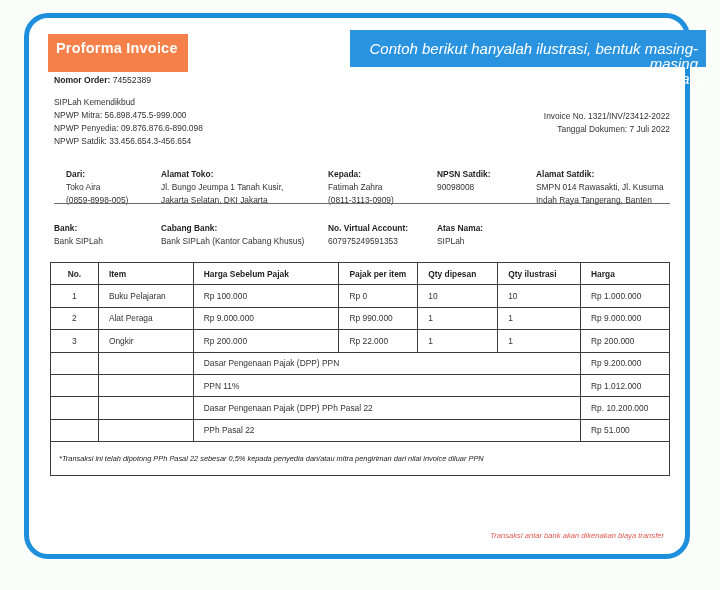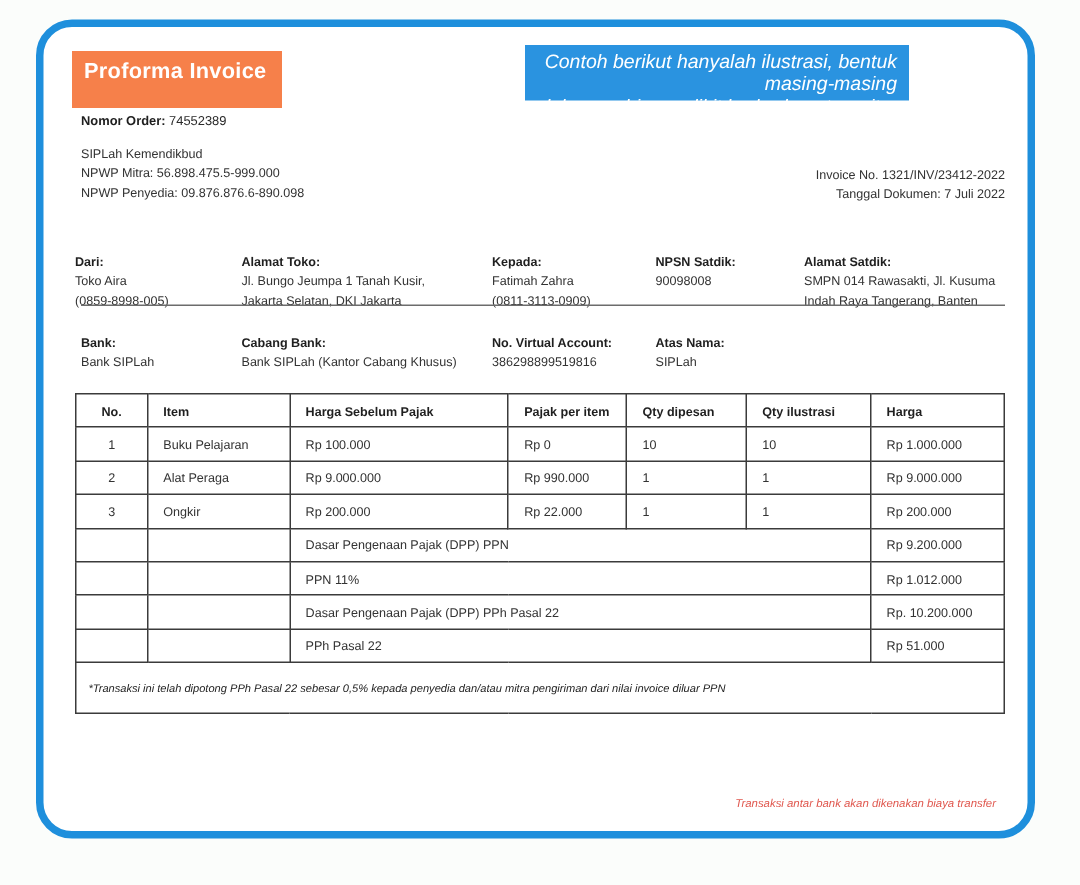--- a/index.html
+++ b/index.html
@@ -14,23 +14,23 @@
     position: absolute; left: 24px; top: 13px; width: 666px; height: 546px;
     border: 5px solid #1e8fdc; border-radius: 24px; background: #fff;
     box-sizing: border-box;
   }
   .title-badge {
     position: absolute; left: 48px; top: 34px; width: 140px; height: 38px;
     background: #f6804a; color: #fff; font-weight: bold; font-size: 14.5px;
     line-height: 28px; padding-left: 8px; box-sizing: border-box; letter-spacing: 0.2px;
   }
   .note-banner {
-    position: absolute; left: 350px; top: 30px; width: 256px; height: 37px;
-    background: #2a93e0; color: #fff; font-style: italic; font-size: 13px;
-    text-align: right; padding: 3px 8px 0 0; box-sizing: border-box; line-height: 15px;
+    position: absolute; left: 350px; top: 30px; width: 356px; height: 37px;
+    background: #2a93e0; color: #fff; font-style: italic; font-size: 15px;
+    text-align: right; padding: 11px 8px 0 0; box-sizing: border-box; line-height: 15px;
   }
   .abs { position: absolute; white-space: nowrap; }
   .sm { font-size: 8.4px; color: #333; line-height: 13px; }
   .b { font-weight: bold; color: #1f1f1f; margin-top: 12px; }
   .order { left: 54px; top: 75px; font-size: 8.6px; }
   .meta-left { left: 54px; top: 96px; }
   .meta-right { right: 50px; top: 110px; text-align: right; }
   .info { top: 156px; }
   .hr { position: absolute; left: 54px; width: 616px; height: 1px; background: #6c6c6c; top: 203px; }
   .bank { top: 210px; }
@@ -66,28 +66,29 @@
 </div>
 
 <div class="abs order">
   <span class="b">Nomor Order:</span><span> 74552389</span>
 </div>
 
 <div class="abs sm meta-left">
   <div>SIPLah Kemendikbud</div>
   <div>NPWP Mitra: 56.898.475.5-999.000</div>
   <div>NPWP Penyedia: 09.876.876.6-890.098</div>
+  <div>NPWP Satdik: 33.456.654.3-456.654</div>
 </div>
 
 <div class="abs sm meta-right">
   <div>Invoice No. 1321/INV/23412-2022</div>
   <div>Tanggal Dokumen: 7 Juli 2022</div>
 </div>
 
-<div class="abs sm info" style="left:50px">
+<div class="abs sm info" style="left:66px">
   <div class="b">Dari:</div>
   <div>Toko Aira</div>
   <div>(0859-8998-005)</div>
 </div>
 <div class="abs sm info" style="left:161px">
   <div class="b">Alamat Toko:</div>
   <div>Jl. Bungo Jeumpa 1 Tanah Kusir,</div>
   <div>Jakarta Selatan, DKI Jakarta</div>
 </div>
 <div class="abs sm info" style="left:328px">
@@ -110,21 +111,21 @@
 <div class="abs sm bank" style="left:54px">
   <div class="b">Bank:</div>
   <div>Bank SIPLah</div>
 </div>
 <div class="abs sm bank" style="left:161px">
   <div class="b">Cabang Bank:</div>
   <div>Bank SIPLah (Kantor Cabang Khusus)</div>
 </div>
 <div class="abs sm bank" style="left:328px">
   <div class="b">No. Virtual Account:</div>
-  <div>386298899519816</div>
+  <div>607975249591353</div>
 </div>
 <div class="abs sm bank" style="left:437px">
   <div class="b">Atas Nama:</div>
   <div>SIPLah</div>
 </div>
 
 <table class="items">
   <colgroup>
     <col style="width:48px">
       <col style="width:95px">

